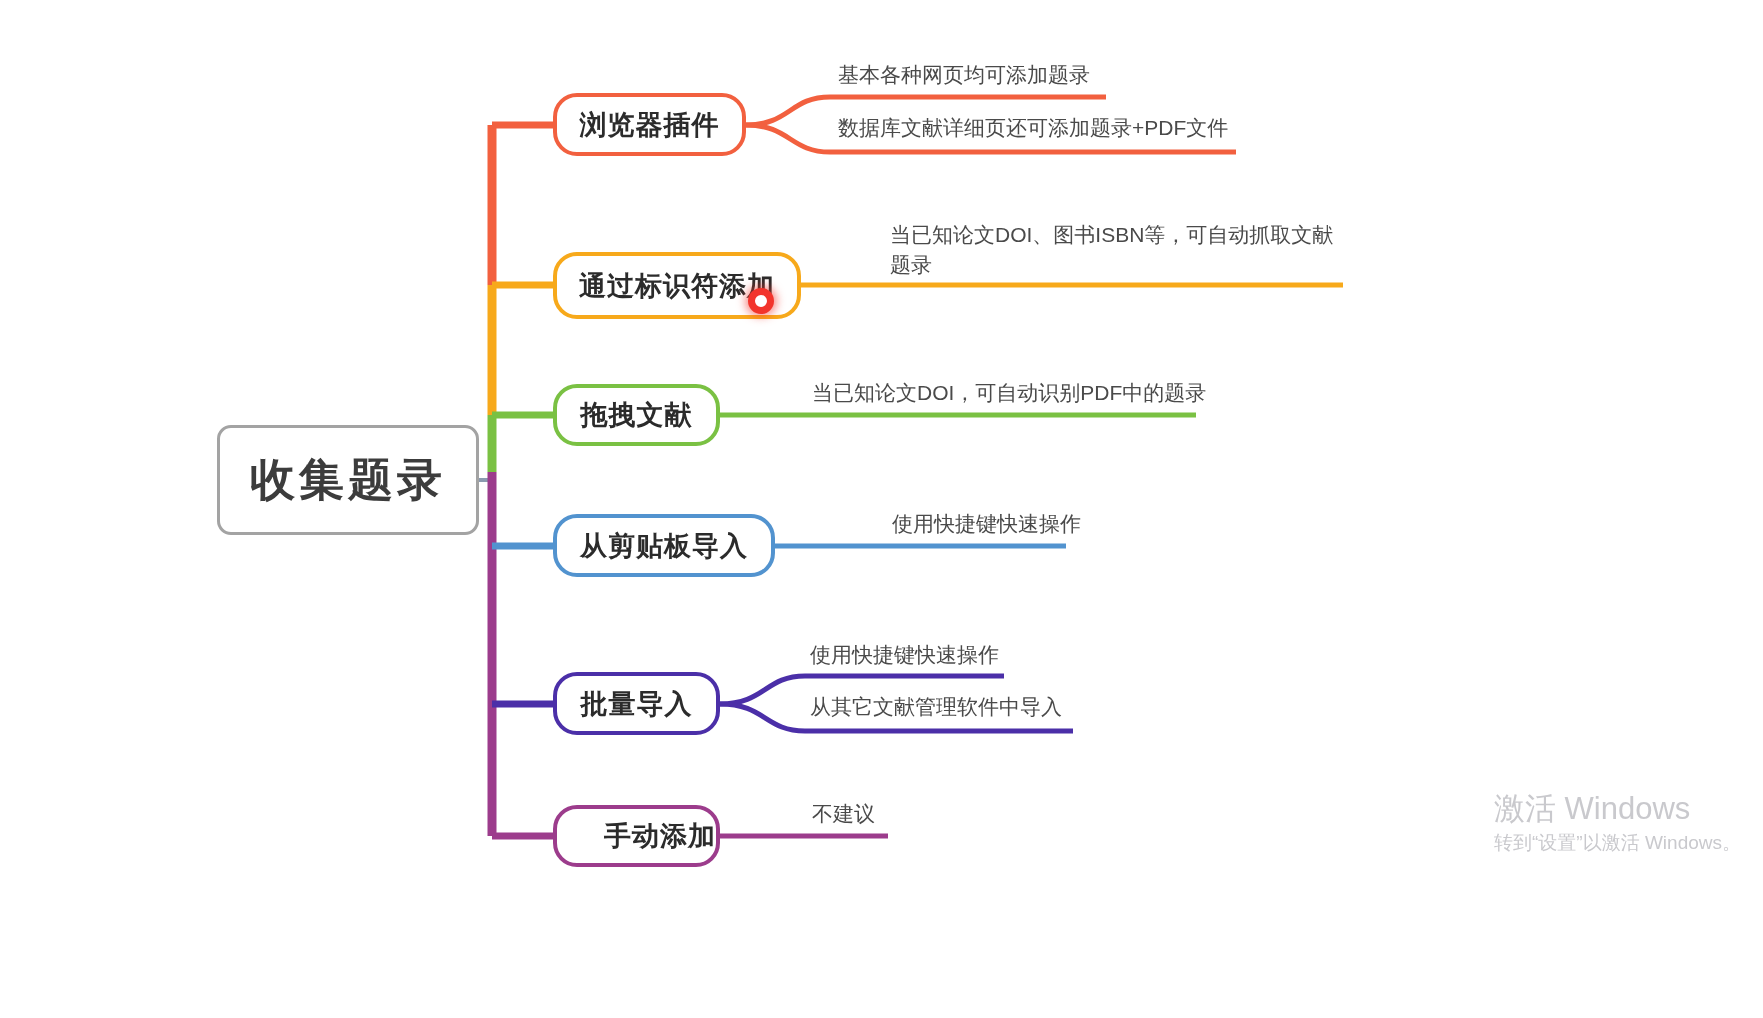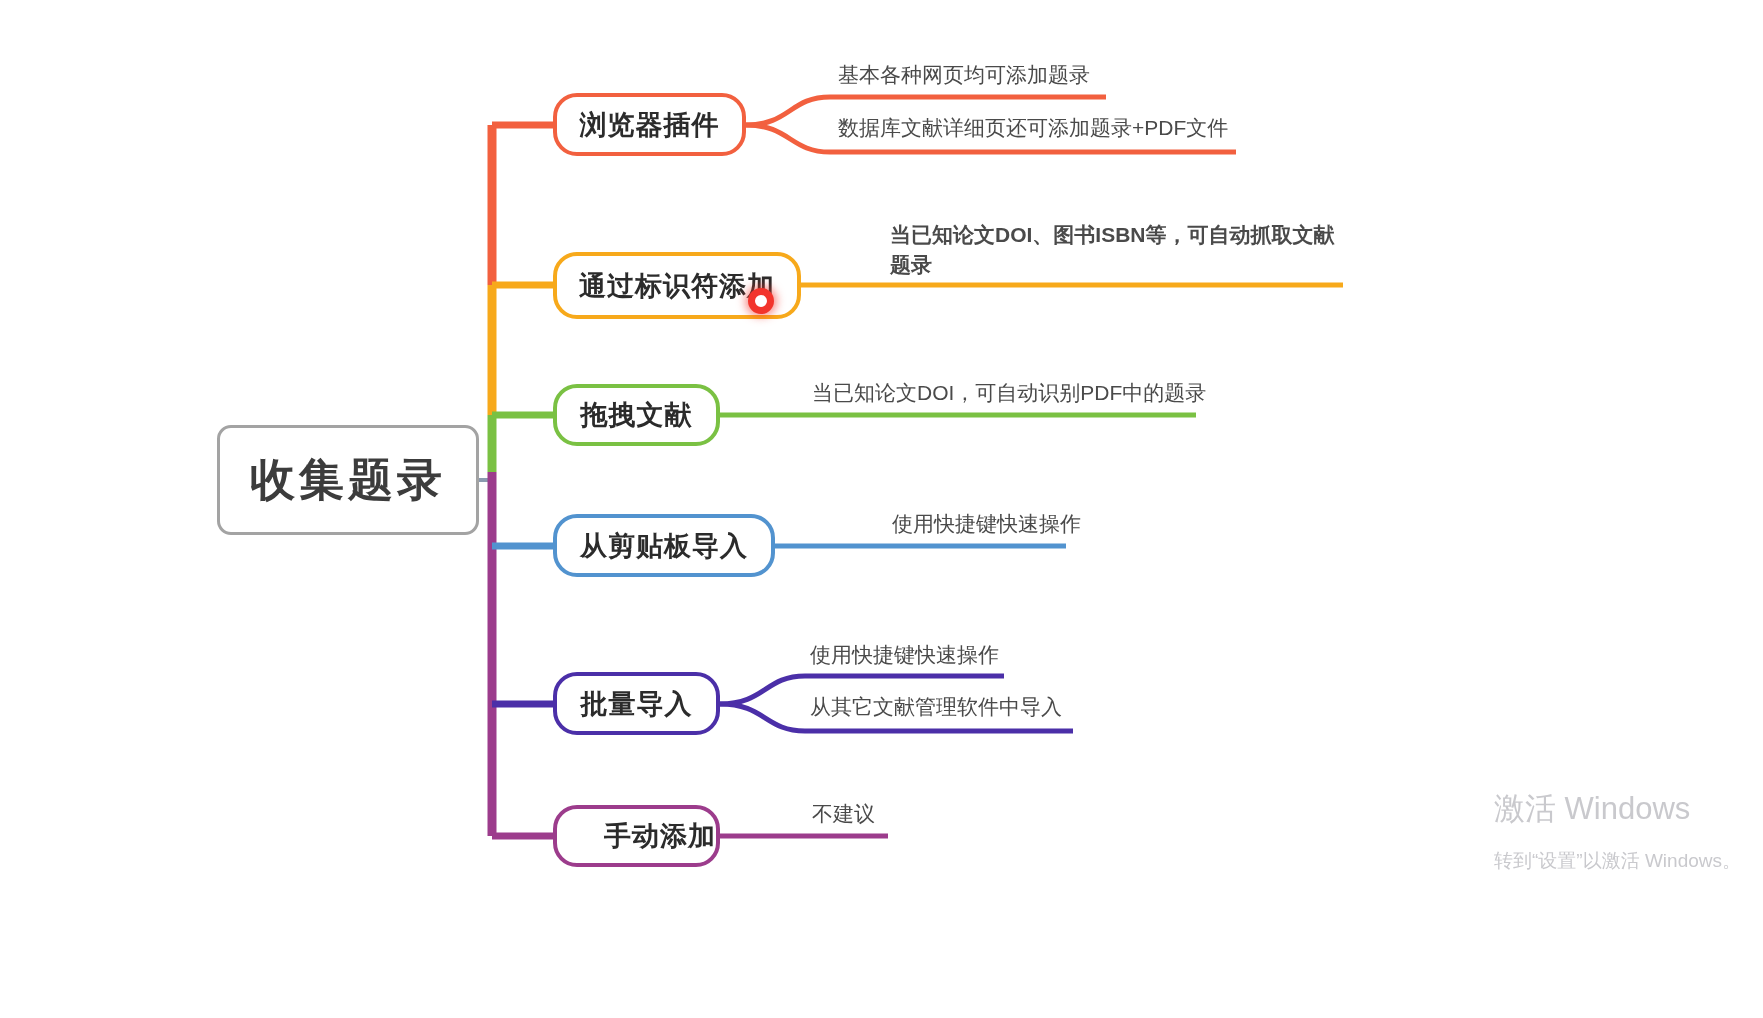--- a/index.html
+++ b/index.html
@@ -83,21 +83,21 @@
     color: #c9c9cd;
     user-select: none;
   }
   #wm-title {
     font-size: 31px;
     font-weight: normal;
     line-height: 1.1;
   }
   #wm-sub {
     font-size: 19px;
-    margin-top: 24px;
+    margin-top: 6px;
     line-height: 1.2;
   }
 </style>
 </head>
 <body>
 
 <div id="canvas">
 
   <svg id="svg-links" viewBox="0 0 1763 1018">
 
@@ -139,21 +139,21 @@
 
   <div class="node node-branch" style="left:553px; top:93px; width:193px; height:63px; border-color:#f2603f;">
     <span>浏览器插件</span>
   </div>
   <div class="leaf-label" style="left:838px; top:113px;">数据库文献详细页还可添加题录+PDF文件</div>
   <div class="leaf-label" style="left:838px; top:60px;">基本各种网页均可添加题录</div>
 
   <div class="node node-branch" style="left:553px; top:252px; width:248px; height:67px; border-color:#f7a91b;">
     <span>通过标识符添加</span>
   </div>
-  <div class="leaf-label" style="left:890px; top:220px; width:470px;font-weight:bold;">当已知论文DOI、图书ISBN等，可自动抓取文献
+  <div class="leaf-label" style="left:890px; top:220px; width:470px;">当已知论文DOI、图书ISBN等，可自动抓取文献
 题录</div>
 
   <div class="node node-branch" style="left:553px; top:384px; width:167px; height:62px; border-color:#7ac143;">
     <span>拖拽文献</span>
   </div>
   <div class="leaf-label" style="left:812px; top:378px;">当已知论文DOI，可自动识别PDF中的题录</div>
 
   <div class="node node-branch" style="left:553px; top:514px; width:222px; height:63px; border-color:#5293cf;">
     <span>从剪贴板导入</span>
   </div>

